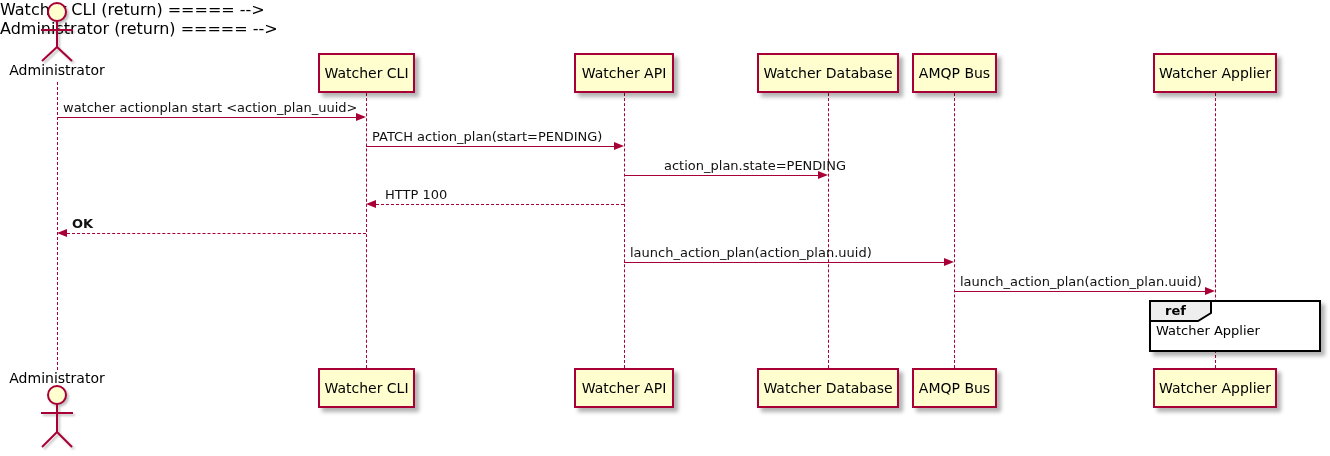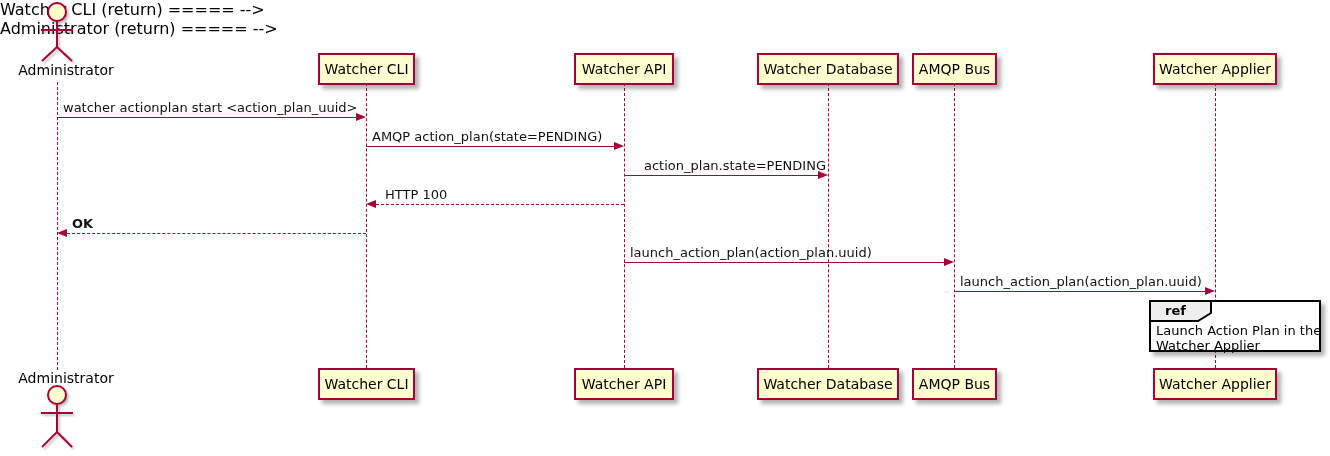--- a/index.html
+++ b/index.html
@@ -2,38 +2,38 @@
 <html><head>
 <meta charset="utf-8">
 <style>
   html,body{margin:0;padding:0;background:#fff;}
   #canvas{
     position:relative;width:1330px;height:456px;background:#fff;overflow:hidden;
     font-family:"DejaVu Sans","Liberation Sans",sans-serif;color:#000;
   }
   
   .pbox{
-    position:absolute;height:32px;box-sizing:border-box;
+    position:absolute;height:40px;box-sizing:border-box;
     background:#FEFECE;border:2px solid #A80036;
     box-shadow:4px 4px 4px rgba(0,0,0,0.30);
     display:flex;align-items:center;justify-content:center;
     font-size:14px;white-space:nowrap;
   }
   
   .lifeline{position:absolute;width:0;border-left:1px dashed #A80036;}
   
   .msg-label{position:absolute;font-size:13px;white-space:nowrap;color:#111;}
   .msg-line{position:absolute;height:0;border-top:1px solid #A80036;}
   .msg-line.dashed{border-top-style:dashed;}
   .arr-r{position:absolute;width:0;height:0;border-top:4px solid transparent;
          border-bottom:4px solid transparent;border-left:10px solid #A80036;}
   .arr-l{position:absolute;width:0;height:0;border-top:4px solid transparent;
          border-bottom:4px solid transparent;border-right:10px solid #A80036;}
   
-  .actor-label{position:absolute;width:114px;text-align:center;font-size:14px;white-space:nowrap;margin-left:9px;}
+  .actor-label{position:absolute;width:114px;text-align:center;font-size:14px;white-space:nowrap;}
   .actor-svg{position:absolute;filter:drop-shadow(2px 2px 1px rgba(0,0,0,0.25));}
   
   .refbox{
     position:absolute;box-sizing:border-box;background:#fff;border:2px solid #000;
     box-shadow:4px 4px 4px rgba(0,0,0,0.30);
   }
   .ref-tag-svg{position:absolute;left:-2px;top:-2px;}
   .ref-tag-text{position:absolute;left:14px;top:1px;font-size:13px;font-weight:bold;}
   .ref-text{position:absolute;left:5px;top:21px;font-size:13px;line-height:15px;white-space:nowrap;}
 </style>
@@ -90,28 +90,28 @@
 
   
   <div>
     <span class="msg-label" style="left:63px;top:100px;">watcher actionplan start &lt;action_plan_uuid&gt;</span>
     <div class="msg-line" style="left:57px;top:117px;width:299px;"></div>
     <div class="arr-r" style="left:356px;top:113px;"></div>
   </div>
 
   
   <div>
-    <span class="msg-label" style="left:372px;top:129px;">AMQP action_plan(state=PENDING)</span>
+    <span class="msg-label" style="left:372px;top:129px;">PATCH action_plan(start=PENDING)</span>
     <div class="msg-line" style="left:366px;top:146px;width:248px;"></div>
     <div class="arr-r" style="left:614px;top:142px;"></div>
   </div>
 
   
   <div>
-    <span class="msg-label" style="left:644px;top:158px;text-align:right;">action_plan.state=PENDING</span>
+    <span class="msg-label" style="left:664px;top:158px;text-align:right;">action_plan.state=PENDING</span>
     <div class="msg-line" style="left:624px;top:175px;width:194px;"></div>
     <div class="arr-r" style="left:818px;top:171px;"></div>
   </div>
 
    Watcher CLI (return) ===== --&gt;
   <div>
     <span class="msg-label" style="left:385px;top:187px;">HTTP 100</span>
     <div class="msg-line dashed" style="left:376px;top:204px;width:248px;"></div>
     <div class="arr-l" style="left:366px;top:200px;"></div>
   </div>
@@ -137,18 +137,17 @@
     <div class="arr-r" style="left:1205px;top:287px;"></div>
   </div>
 
   
   <div class="refbox" style="left:1149px;top:300px;width:172px;height:52px;">
     <svg class="ref-tag-svg" width="64" height="22" viewBox="0 0 64 22">
       <path d="M1,1 L62,1 L62,13 L49,21 L1,21 Z" fill="#EEEEEE" stroke="#000000" stroke-width="2"></path>
     </svg>
     <span class="ref-tag-text">ref</span>
     <div class="ref-text">
-      <div>Launch Action Plan in the</div>
       <div>Watcher Applier</div>
     </div>
   </div>
 
 </div>
 
 </body></html>

